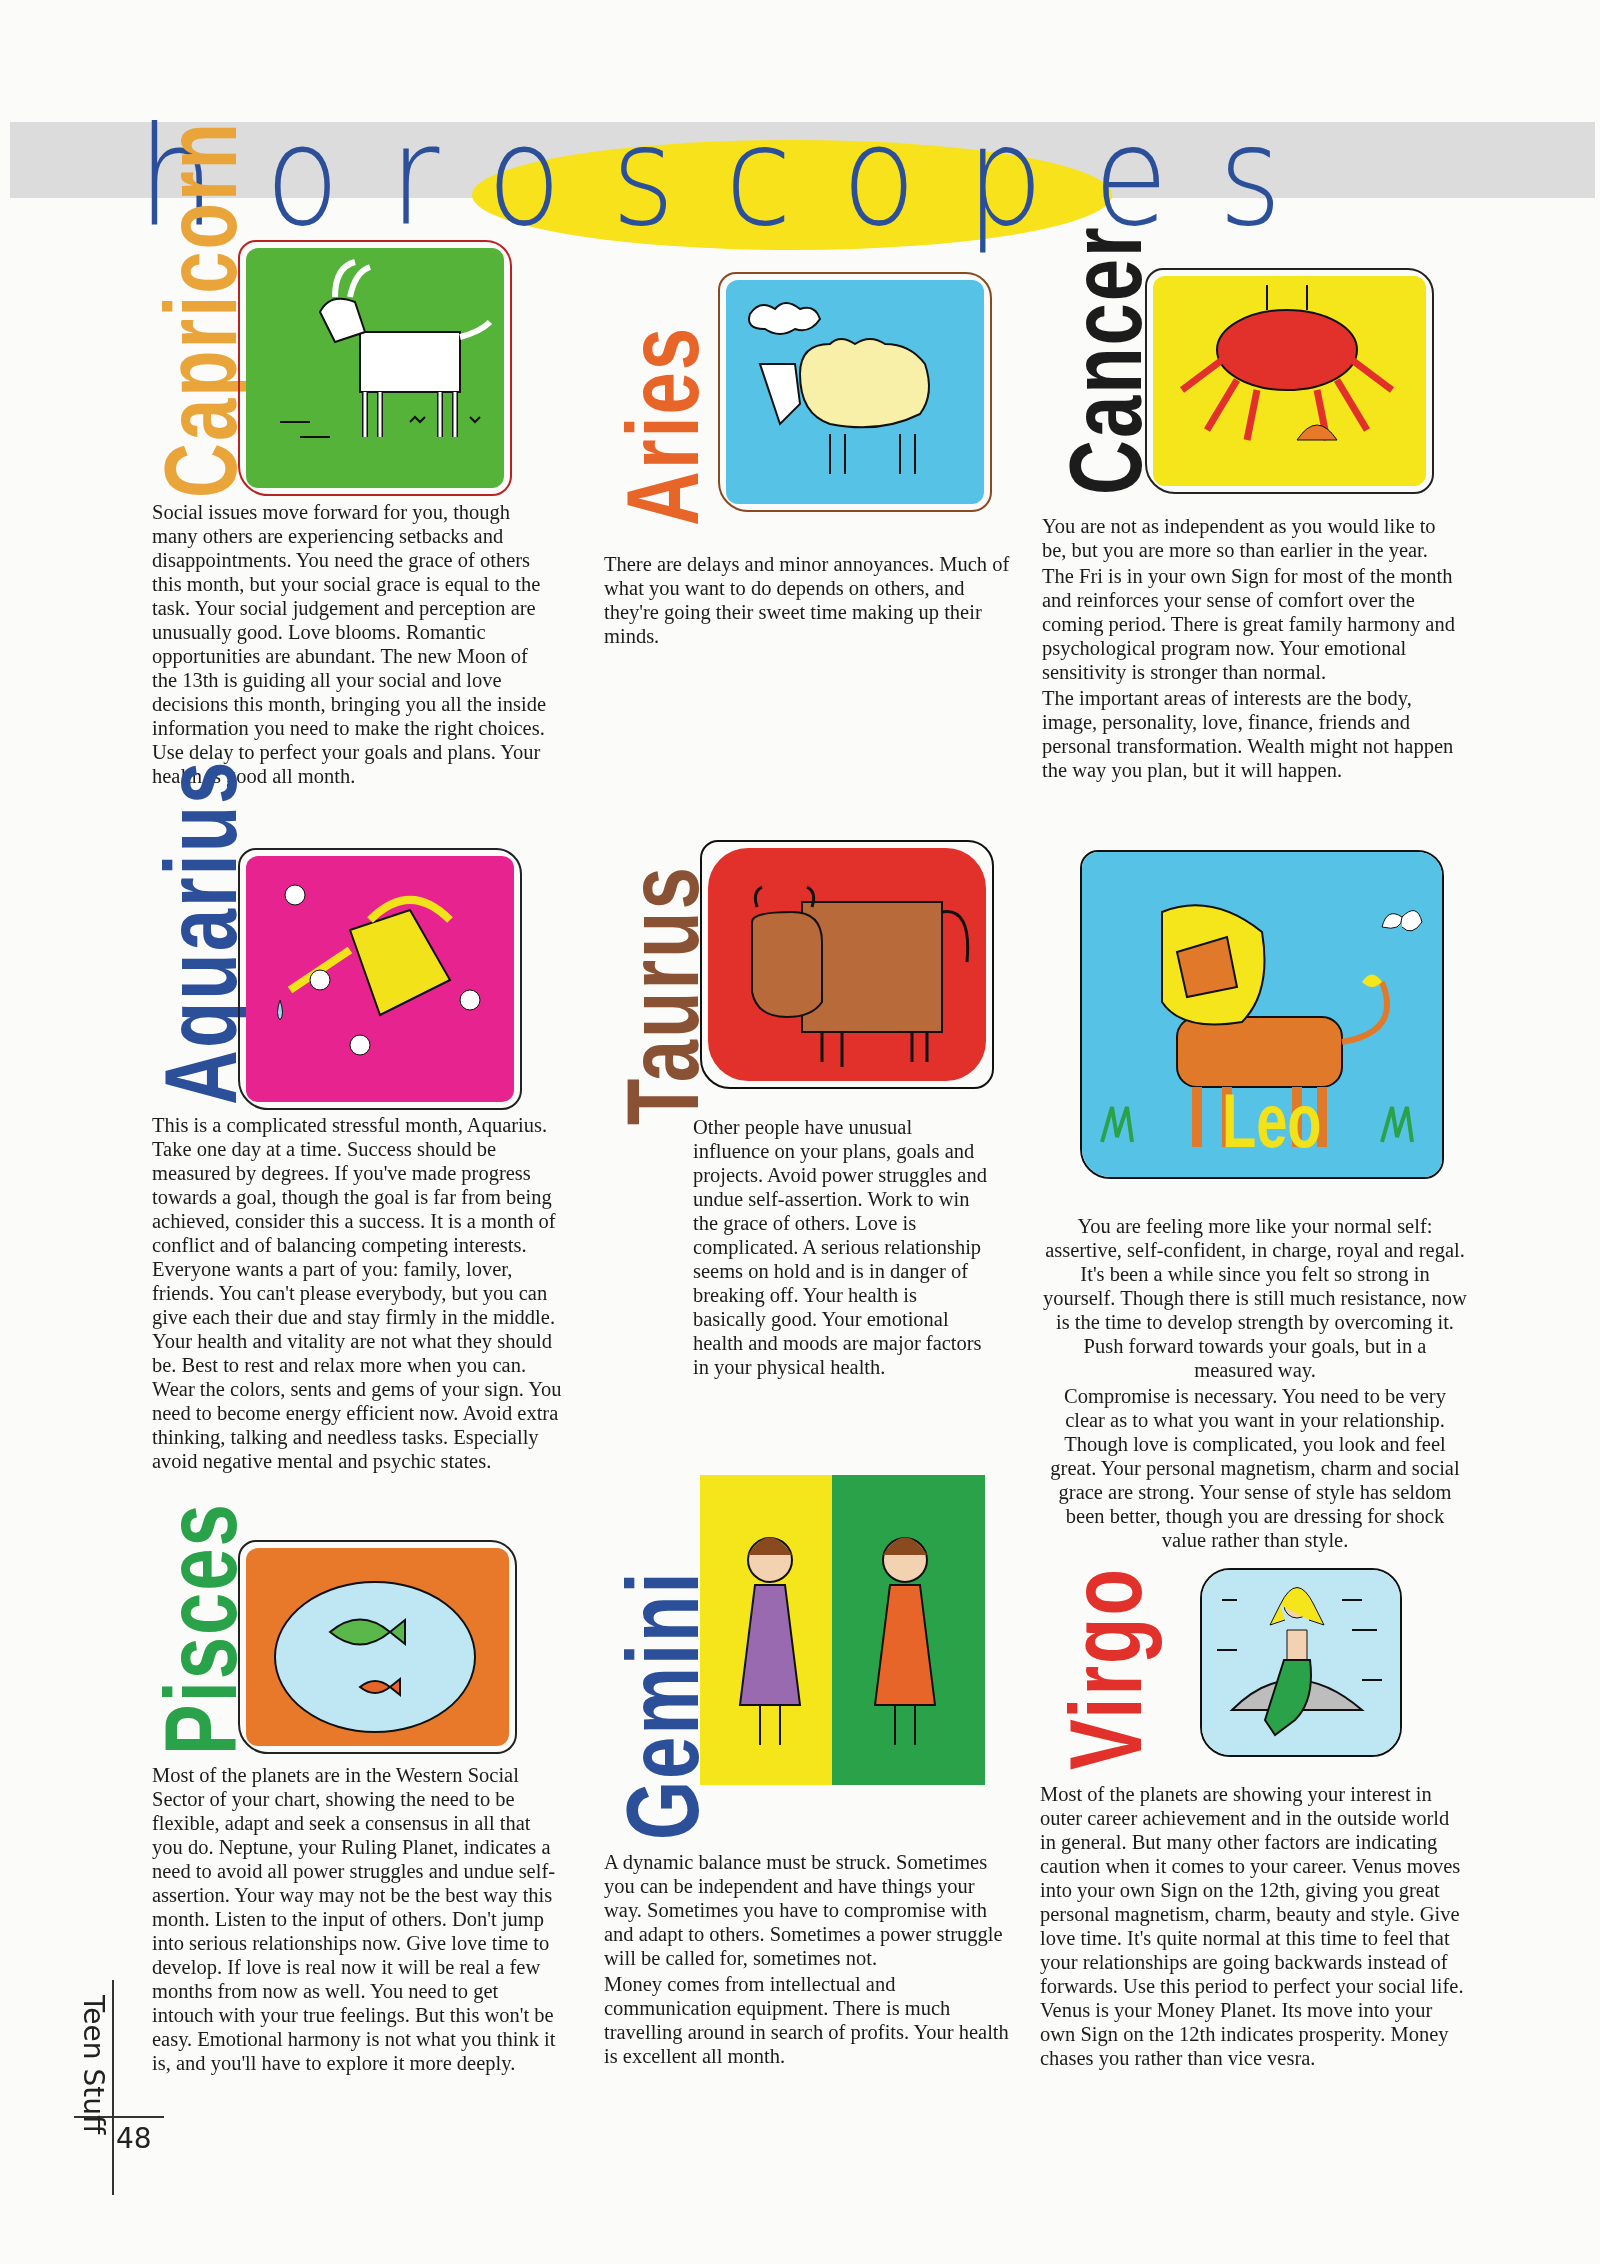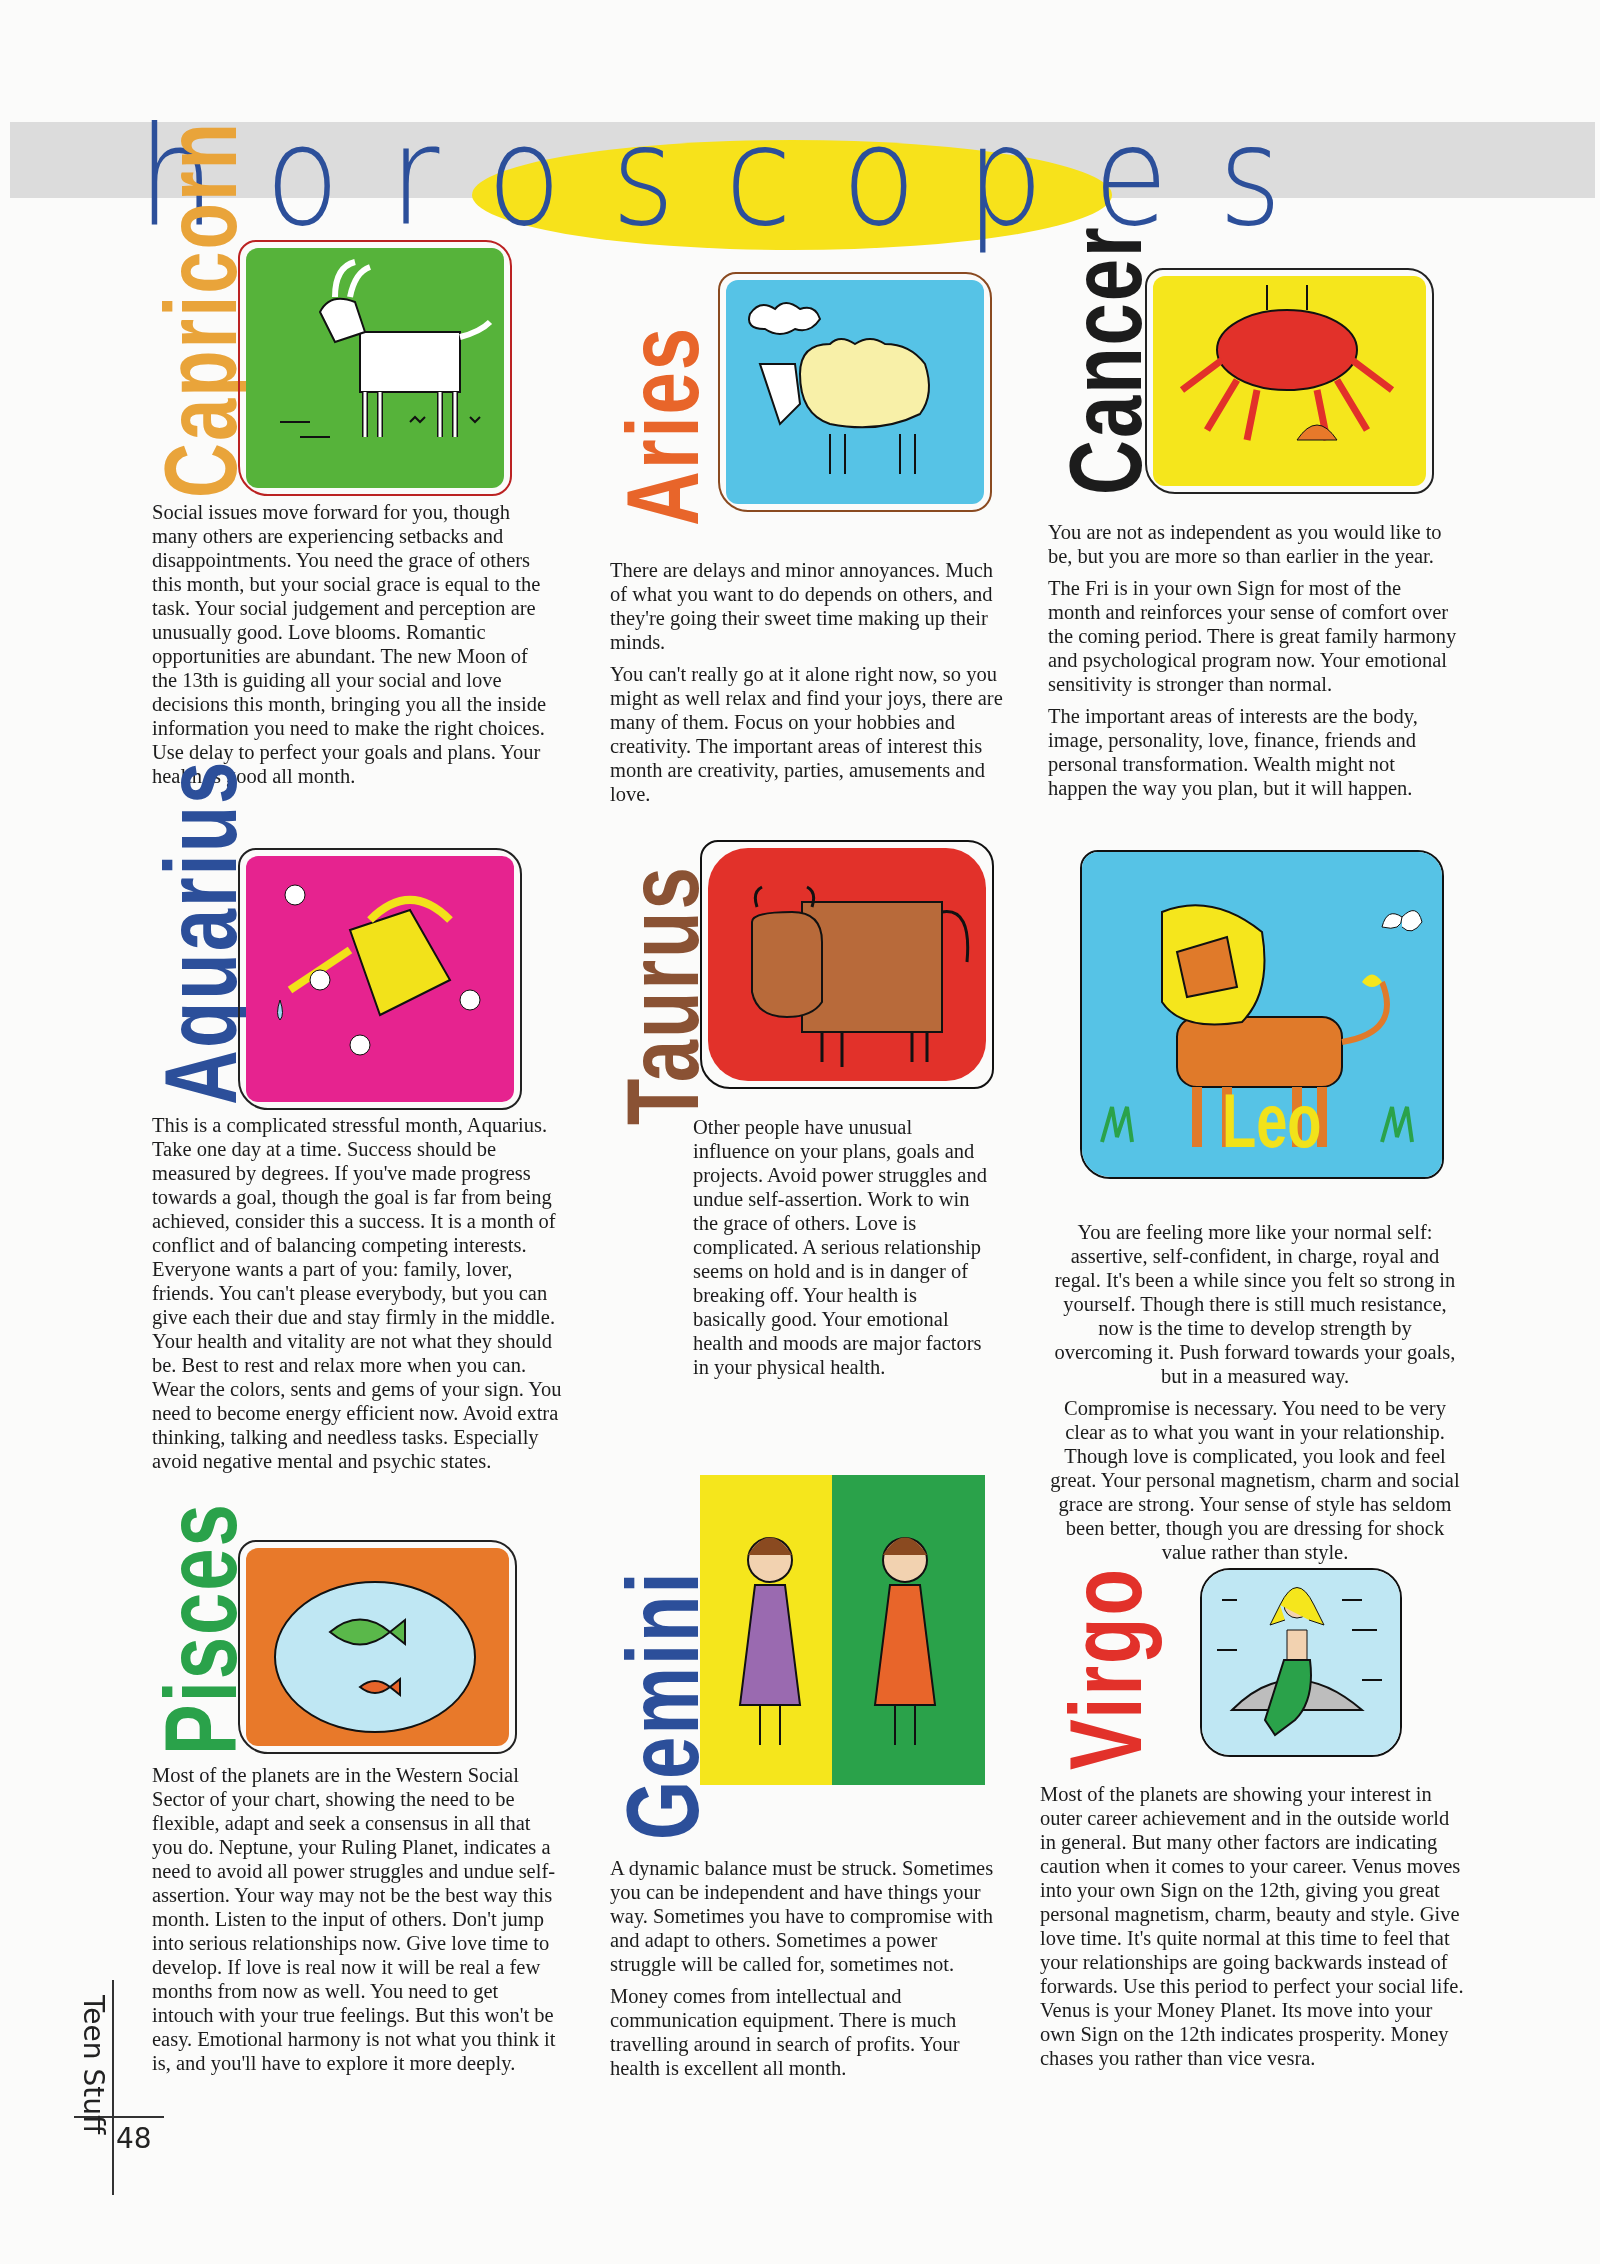--- a/index.html
+++ b/index.html
@@ -34,21 +34,21 @@
   }
   .box {
     position: absolute; border: 2px solid #222; border-radius: 18px 26px 20px 30px;
     overflow: hidden;
     text-align: center;
   }
   .box .fill { position: absolute; inset: 6px; border-radius: 12px; }
   .text {
     position: absolute; font-size: 20.5px; line-height: 24px; color: #1c1c1c;
   }
-  .text p { margin: 8px; }
+  .text p { margin: 2px; }
   .leo-label {
     position: absolute; font-family: "Liberation Sans", sans-serif; font-weight: 900;
     color: #f2e21a; font-size: 56px; transform: scaleY(1.35); transform-origin: left top;
   }
   .side {
     position: absolute; left: 80px; top: 1995px;
     font-family: "DejaVu Sans", sans-serif; font-size: 28px; color: #222;
     transform: rotate(90deg); transform-origin: left top; white-space: nowrap;
     margin-left: 30px;
   }
@@ -115,21 +115,20 @@
   <div class="fill" style="background:#56c3e6;"></div>
   <svg style="position:absolute;left:0;top:0" width="270" height="236" viewBox="0 0 270 236">
     <path d="M30 40 q10 -15 25 -5 q10 -12 25 0 q15 -5 20 10 q-10 15 -25 10 q-15 10 -30 0 q-20 0 -15 -15 z" fill="#fff" stroke="#111" stroke-width="2"></path>
     <path d="M80 100 q0 -30 30 -30 q10 -10 25 0 q15 -10 30 0 q25 0 40 20 q10 30 -5 50 q-40 20 -90 10 q-30 -10 -30 -50 z" fill="#f8f0a8" stroke="#111" stroke-width="2"></path>
     <path d="M40 90 l35 0 l5 40 l-20 20 z" fill="#fff" stroke="#111" stroke-width="2"></path>
     <path d="M110 160 v40 M125 160 v40 M180 160 v40 M195 160 v40" stroke="#111" stroke-width="2"></path>
   </svg>
 </div>
 <div class="text" style="left:602px; top:550px; width:410px;">
   <p>There are delays and minor annoyances. Much of what you want to do depends on others, and they're going their sweet time making up their minds.</p>
-  <p>You can't really go at it alone right now, so you might as well relax and find your joys, there are many of them. Focus on your hobbies and creativity. The important areas of interest this month are creativity, parties, amusements and love.</p>
 </div>
 
 <div class="sign" style="left:612px; top:1125px; color:#8a5234;">Taurus</div>
 <div class="box" style="left:700px; top:840px; width:290px; height:245px; border-color:#111;">
   <div class="fill" style="background:#e2312a; border-radius:40px;"></div>
   <svg style="position:absolute;left:0;top:0" width="290" height="245" viewBox="0 0 290 245">
     <rect x="100" y="60" width="140" height="130" fill="#b86a3a" stroke="#111" stroke-width="2"></rect>
     <path d="M50 80 q0 -10 40 -10 q30 0 30 30 v60 q-10 15 -35 15 q-30 0 -35 -25 z" fill="#b86a3a" stroke="#111" stroke-width="2"></path>
     <path d="M55 65 q-5 -15 5 -20 M110 65 q5 -15 -5 -20" stroke="#111" stroke-width="3" fill="none"></path>
     <path d="M120 190 v30 M140 190 v35 M210 190 v30 M225 190 v30 M240 70 q30 -5 25 50" stroke="#111" stroke-width="3" fill="none"></path>

